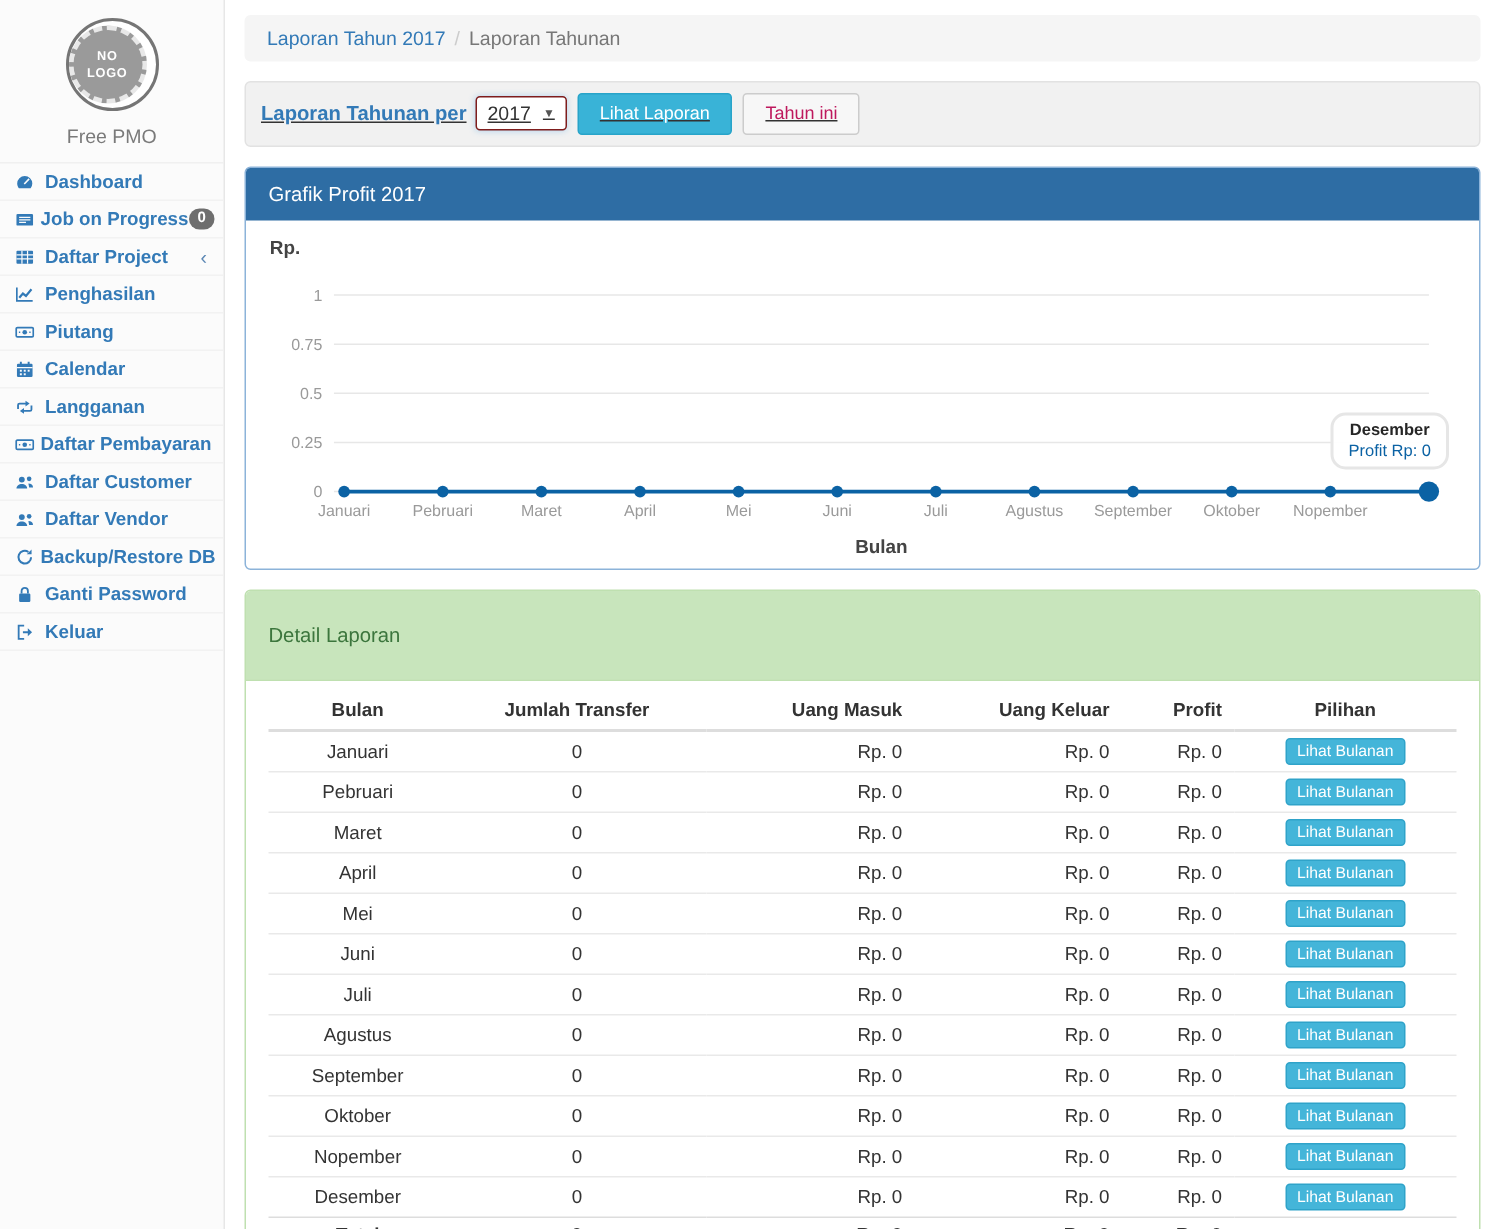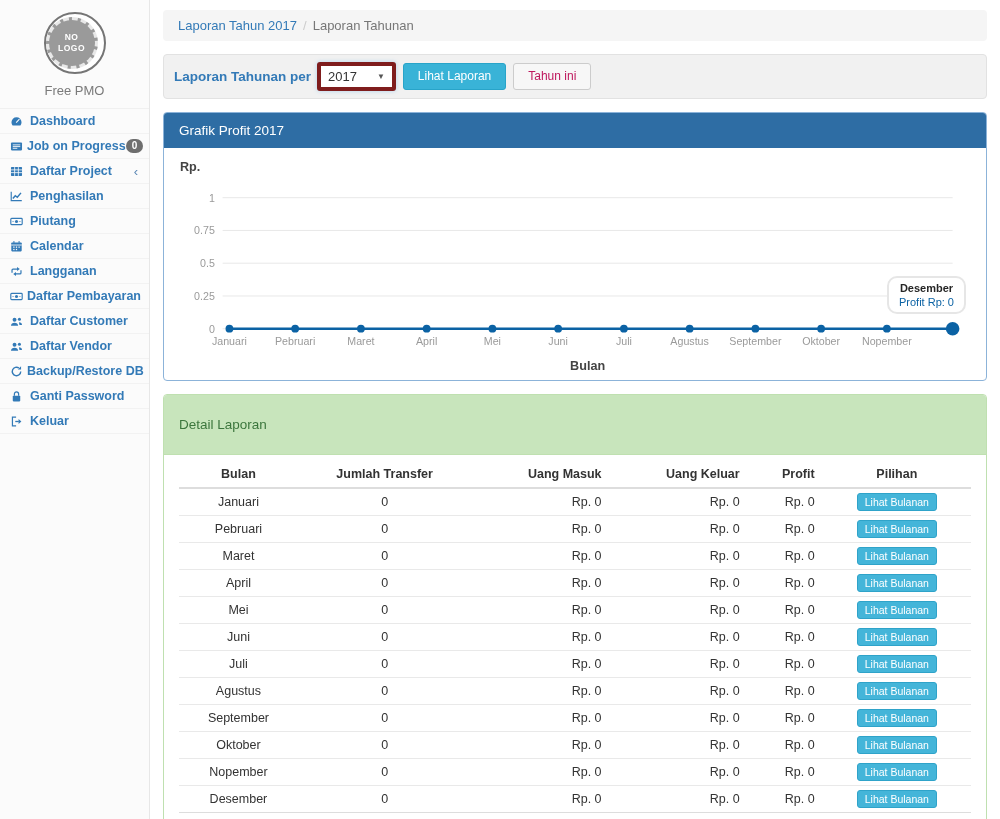--- a/index.html
+++ b/index.html
@@ -22,23 +22,23 @@
   .mi-label { flex:1; white-space:nowrap;font-weight:bold; }
   .badge { background:#6e6e6e; color:#fff; border-radius:9px; font-size:10px; font-weight:bold; padding:2px 6px; line-height:1; }
   .chev { color:#5b87b4; font-size:13px; line-height:1; padding-right:3px; }
 
   
   .content { flex:1; padding:10px 13px 8px; background:#fff; min-width:0; }
   .breadcrumb { background:#f5f5f5; border-radius:4px; padding:8px 15px; margin-bottom:13px; font-size:13px; color:#777; }
   .breadcrumb a { color:#337ab7; text-decoration:none; }
   .breadcrumb .sep { color:#ccc; margin:0 6px; }
 
-  .well { background:#f1f1f1; border:1px solid #e2e2e2; border-radius:4px; padding:7px 10px; margin-bottom:13px; display:flex; align-items:center; }
+  .well { background:#f1f1f1; border:1px solid #e2e2e2; border-radius:4px; padding:7px 10px; margin-bottom:13px; display:flex; align-items:center;text-decoration:underline; }
   .filter-label { color:#337ab7; font-weight:bold; font-size:13.5px; margin-right:6px; }
-  .select-box { background:#fff; border:4px solid #7f1d1d; box-shadow:0 0 4px rgba(102,175,233,.45); border-radius:3px; padding:3px 7px; font-size:13px; color:#333; display:inline-flex; align-items:center; gap:20px; margin-right:7px; cursor:pointer; }
+  .select-box { background:#fff; border:1px solid #7f1d1d; box-shadow:0 0 4px rgba(102,175,233,.45); border-radius:3px; padding:3px 7px; font-size:13px; color:#333; display:inline-flex; align-items:center; gap:8px; margin-right:7px; cursor:pointer; }
   .select-box .caret { font-size:8px; color:#555; }
   .btn { border-radius:3px; font-size:12px; padding:5px 14px; cursor:pointer; line-height:1.3; }
   .btn-info-lg { background:#39b3d7; border:1px solid #28a4c9; color:#fff; margin-right:7px; }
   .btn-default { background:#f7f7f7; border:1px solid #ccc; color:#be185d; }
 
   .panel { border-radius:4px; margin-bottom:13px; background:#fff; }
   .panel-primary { border:1px solid #8cb3d9; }
   .panel-primary .panel-heading { background:#2e6da4; color:#fff; border-radius:3px 3px 0 0; padding:10px 15px; font-size:13.5px; }
   .panel-success { border:1px solid #bfe0b0; }
   .panel-success .panel-heading { background:#c8e5bc; color:#3c763d; border-radius:3px 3px 0 0; padding:22px 15px; font-size:13.5px; border-bottom:1px solid #bfe0b0; }

